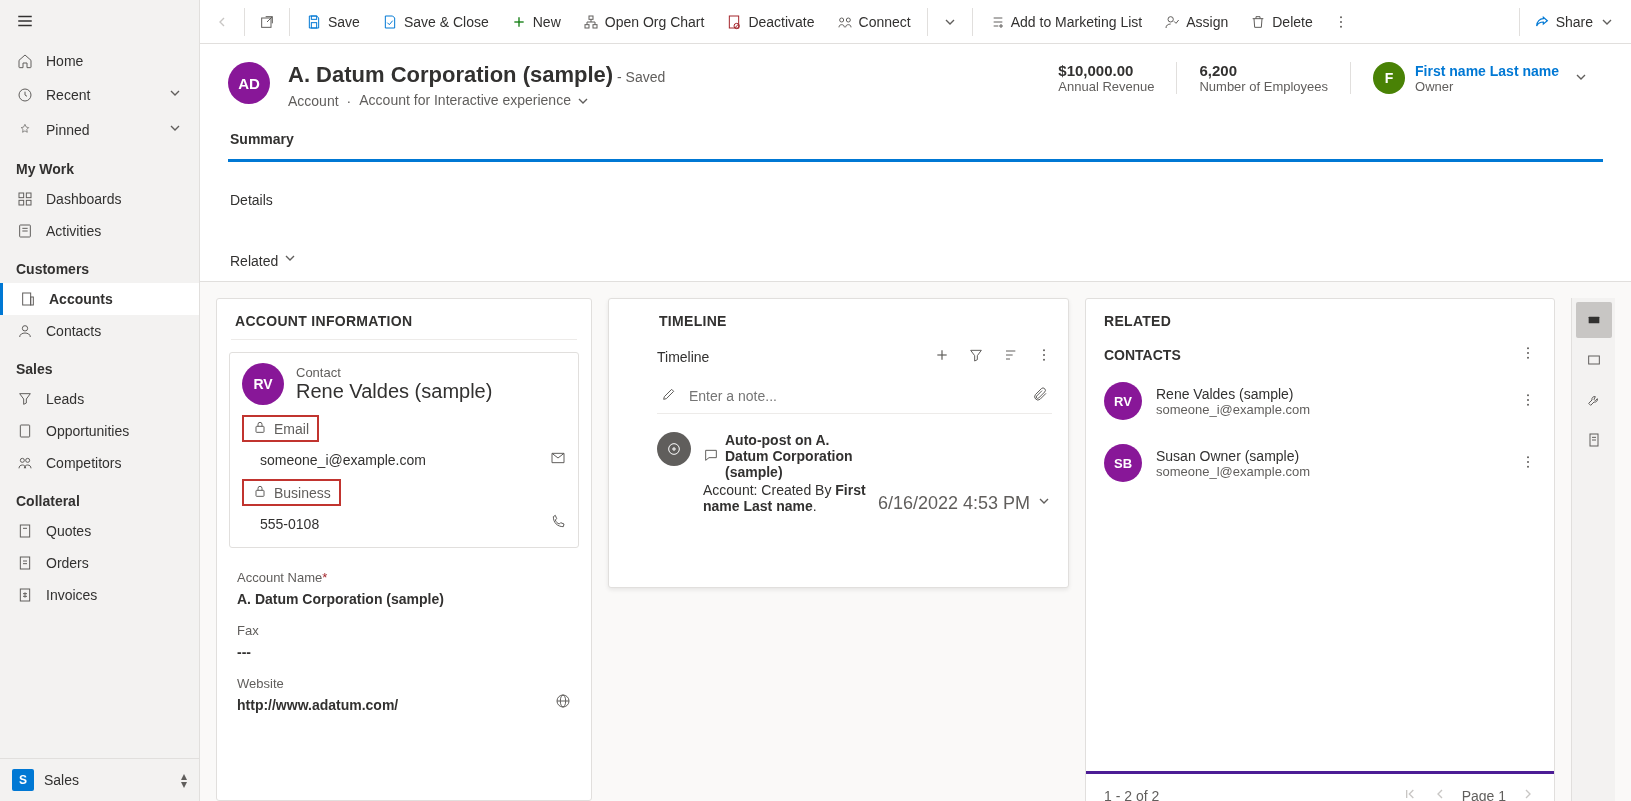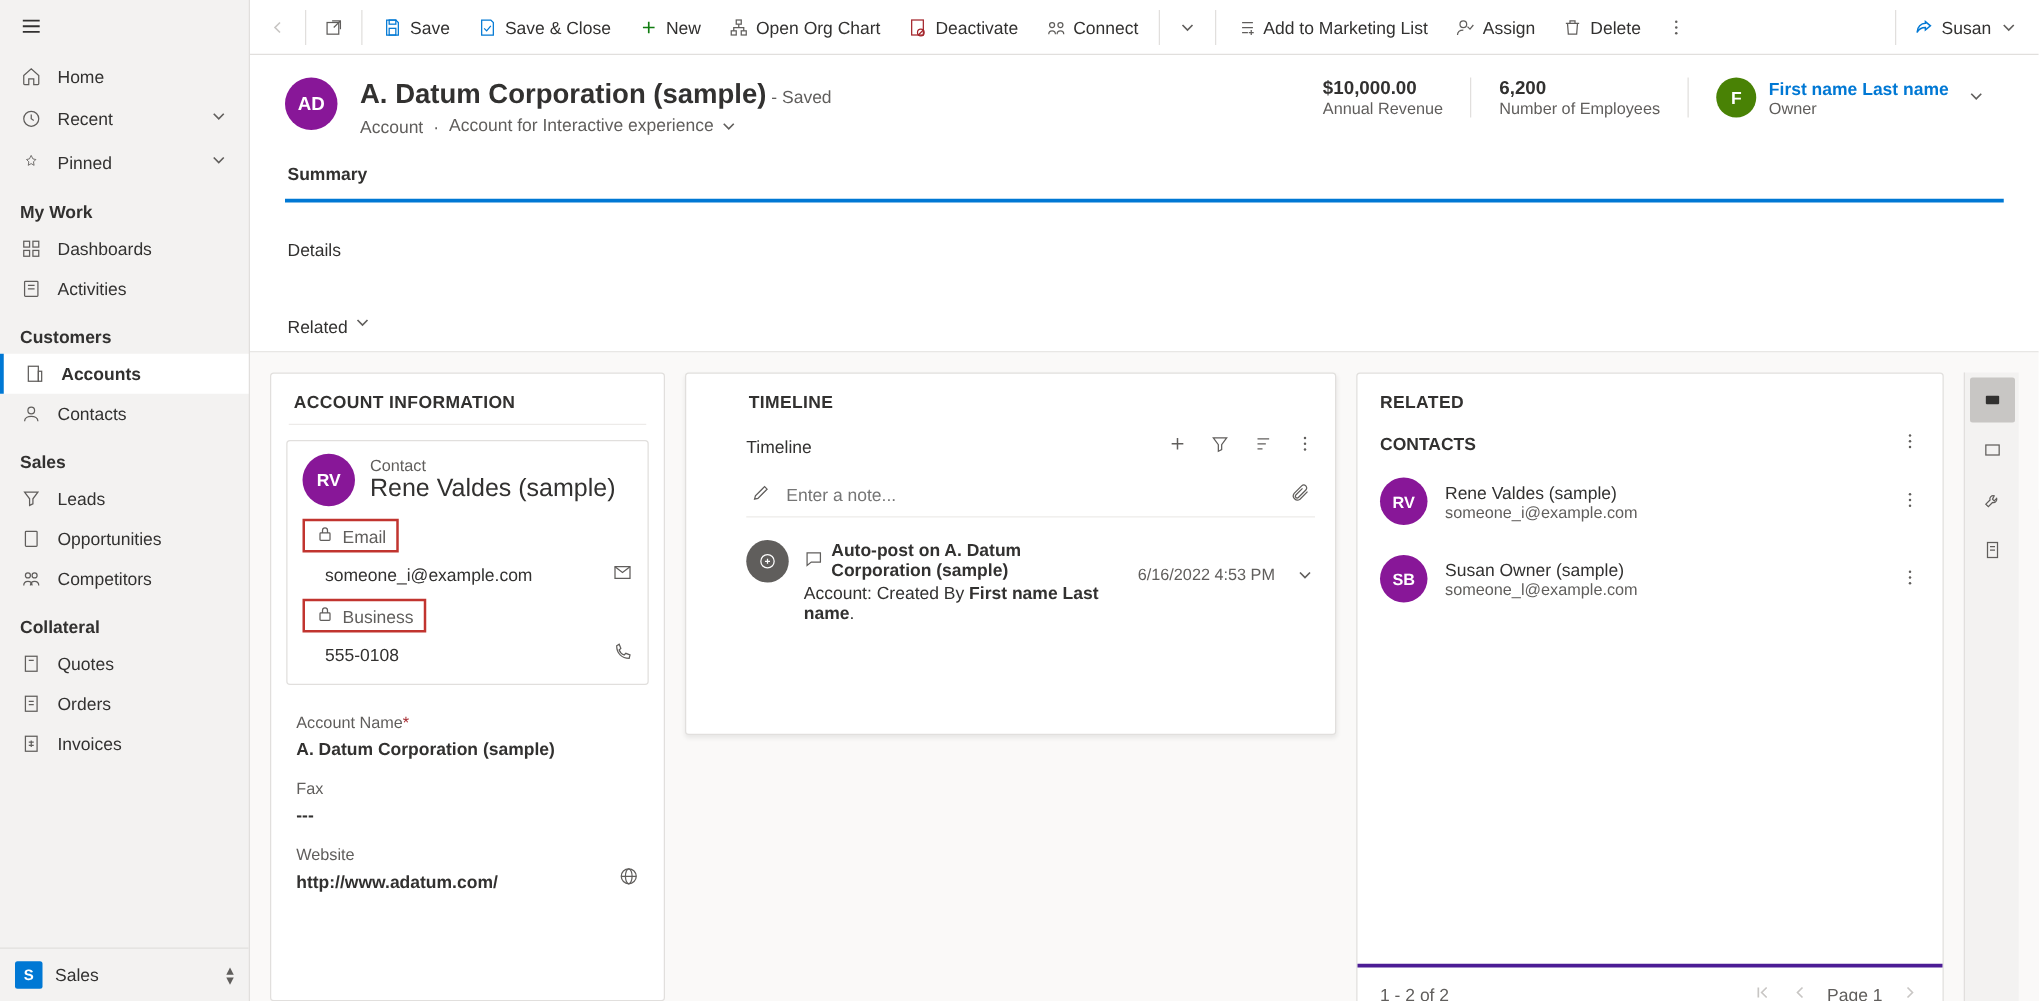--- a/index.html
+++ b/index.html
@@ -54,21 +54,21 @@
   
   .tabs { display:flex; gap:22px; padding:14px 28px 0; border-bottom:1px solid #e1dfdd;flex-direction:column; }
   .tab { padding:8px 2px 12px; cursor:pointer; color:#323130; }
   .tab.active { font-weight:600; border-bottom:3px solid #0078d4; }
   .tab .caret { margin-left:4px; color:#605e5c; }
 
   
   .content { flex:1; display:flex; gap:16px; padding:16px 16px 0 16px; background:#faf9f8; overflow:hidden; }
   .panel { background:#fff; border:1px solid #e1dfdd; border-radius:3px; display:flex; flex-direction:column; min-width:0; }
   .panel-title { font-weight:600; padding:14px 18px 10px; letter-spacing:.3px; font-size:14px; }
-  .col-left { width:316px; }
+  .col-left { width:376px; }
   .col-mid { flex:1; }
   .col-right { width:470px; }
 
   
   .quickcard { border:1px solid #e1dfdd; border-radius:3px; margin:0 12px 14px; padding:10px 12px 14px; }
   .qc-top { display:flex; gap:12px; align-items:center; }
   .qc-top .av { width:42px; height:42px; border-radius:50%; background:#881798; color:#fff; display:flex; align-items:center; justify-content:center; font-weight:600; }
   .qc-top .ttl { color:#605e5c; font-size:13px; }
   .qc-top .nm { font-size:20px; }
   .locklabel { display:inline-flex; align-items:center; gap:6px; border:2px solid #c1342f; padding:2px 8px; margin-top:10px; color:#605e5c; }
@@ -90,21 +90,21 @@
   .tl-search { margin:6px 16px; border:1px solid #8a8886; display:flex; align-items:center; padding:6px 10px; gap:8px; color:#605e5c; }
   .tl-search input { border:none; outline:none; flex:1; font-size:14px; color:#323130; }
   .tl-note { margin:6px 16px 10px; display:flex; align-items:center; padding:8px 4px; gap:12px; color:#605e5c; border-bottom:1px solid #edebe9; }
   .tl-note input { border:none; outline:none; flex:1; font-size:14px; color:#323130; }
   .tl-item { display:flex; gap:12px; padding:8px 16px 14px; }
   .tl-ico { width:34px; height:34px; border-radius:50%; background:#605e5c; color:#fff; display:flex; align-items:center; justify-content:center; flex-shrink:0; }
   .tl-body .line1 { display:flex; gap:6px; align-items:center; }
   .tl-body .title { font-weight:600; }
   .tl-body .sub { color:#323130; margin-top:2px; }
   .tl-body .sub b { font-weight:600; }
-  .tl-meta { margin-left:auto; text-align:right; color:#605e5c; font-size:13px; display:flex; align-items:flex-start; gap:16px; padding-top:20px;}
+  .tl-meta { margin-left:auto; text-align:right; color:#605e5c; font-size:18px; display:flex; align-items:flex-end; gap:6px; padding-top:20px;}
   .col-mid .panel { box-shadow: 0 2px 4px rgba(0,0,0,.08); padding-left: 32px; }
 
   
   .rel-head { display:flex; align-items:center; padding:6px 18px; }
   .rel-head h3 { font-weight:600; font-size:14px; }
   .contact-row { display:flex; align-items:center; gap:14px; padding:12px 18px; }
   .contact-row .av { width:38px; height:38px; border-radius:50%; background:#881798; color:#fff; display:flex; align-items:center; justify-content:center; font-weight:600; font-size:13px;}
   .contact-row .nm { color:#323130; }
   .contact-row .em { color:#605e5c; font-size:13px; }
   .contact-row .more { margin-left:auto; color:#605e5c; cursor:pointer; }
@@ -400,21 +400,21 @@
           </span>
         </div>
       <div class="cmd-right">
         <div class="cmdsep"></div>
         <div class="cmd">
             <span class="ico blue">
               <svg viewBox="0 0 24 24" fill="none" stroke="currentColor" stroke-width="1.8">
                 <path d="M14 5l6 5-6 5V12c-5 0-8 2-10 6 0-7 5-11 10-11z"></path>
               </svg>
             </span>
-            <span>Susan</span>
+            <span>Share</span>
             <span class="ico">
               <svg viewBox="0 0 24 24" fill="none" stroke="currentColor" stroke-width="2">
                 <polyline points="6 9 12 15 18 9"></polyline>
               </svg>
             </span>
           </div>
       </div>
     </div>
 
     <div class="rechead">

